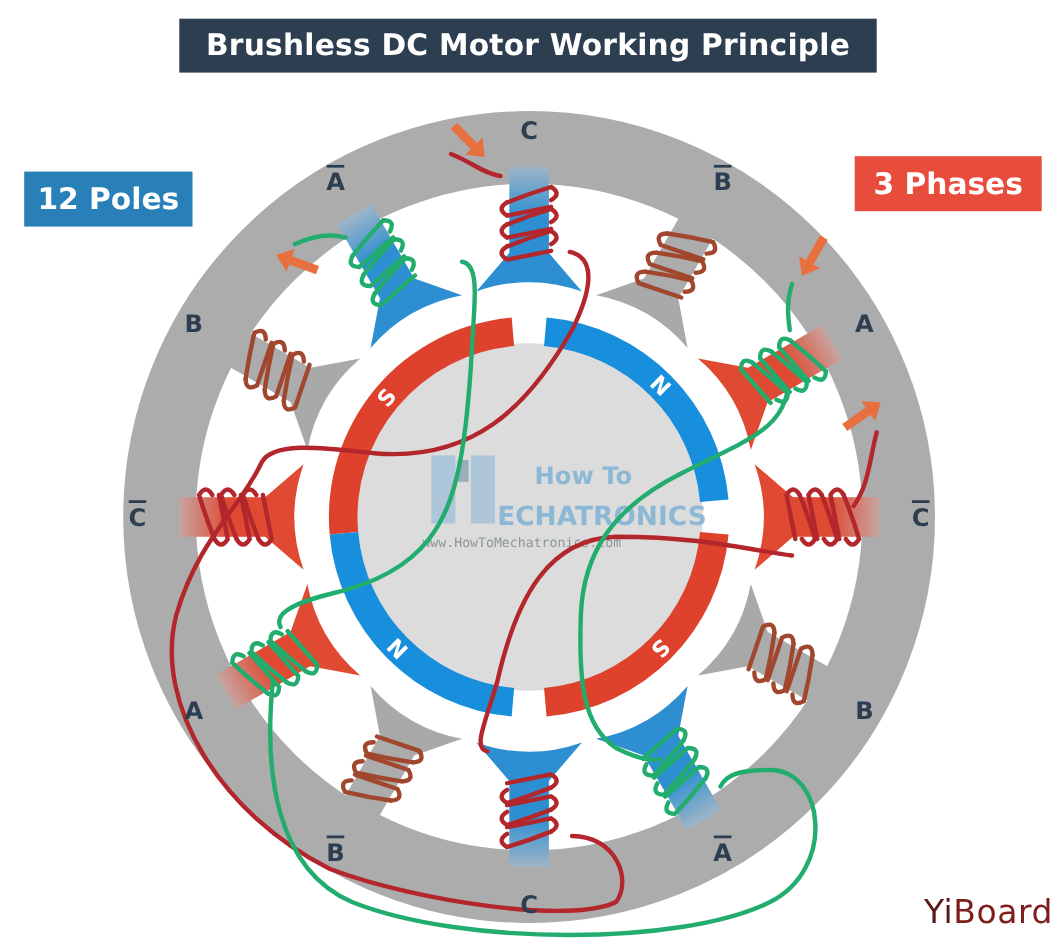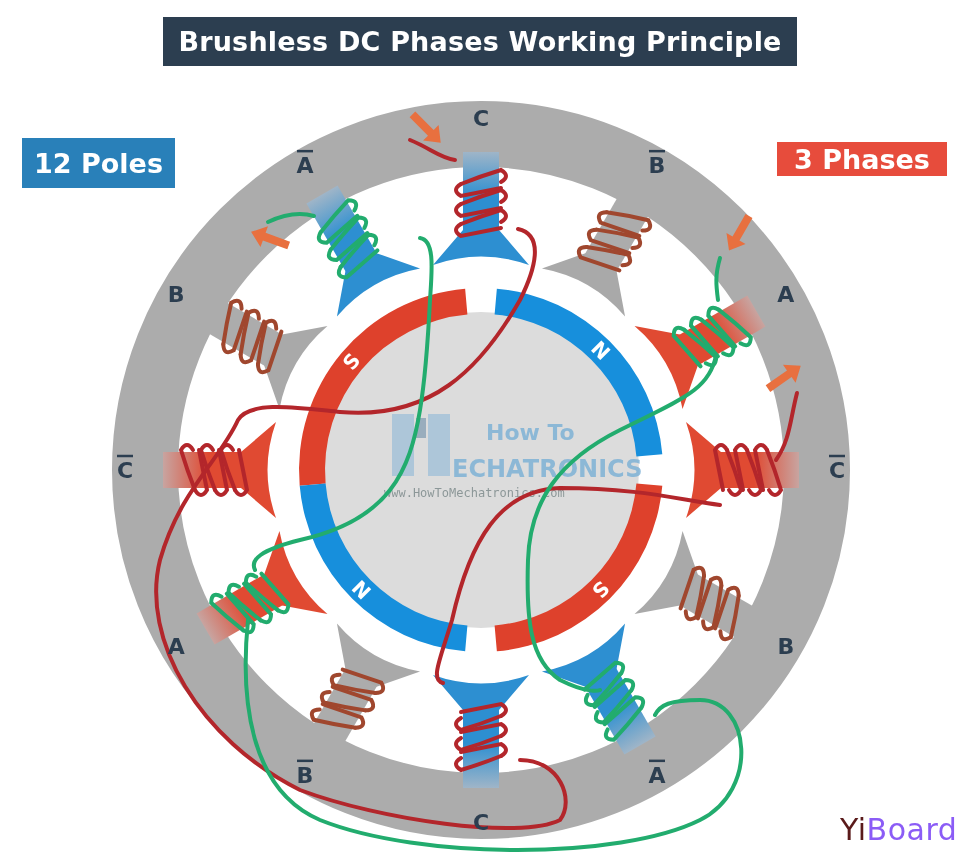--- a/index.html
+++ b/index.html
@@ -1,33 +1,33 @@
 <!DOCTYPE html>
 <html><head>
 <meta charset="utf-8">
 <style>
   html, body { margin: 0; padding: 0; background: #ffffff; }
   body { width: 960px; height: 865px; position: relative; overflow: hidden; font-family: "DejaVu Sans", sans-serif; }
   .title-box { position: absolute; left: 163px; top: 17px; width: 634px; height: 49px; background: #2c3e50; color: #fff; display: flex; align-items: center; justify-content: center; font-weight: bold; font-size: 27px; letter-spacing: 0.2px; }
   .tag { position: absolute; color: #fff; font-weight: bold; font-size: 27px; display: flex; align-items: center; justify-content: center; }
-  .tag-poles { left: 22px; top: 138px; width: 153px; height: 50px; background: #2980b9; }
-  .tag-phases { left: 777px; top: 142px; width: 170px; height: 34px; background: #e74c3c; }
+  .tag-poles { left: 22px; top: 156px; width: 153px; height: 50px; background: #2980b9; }
+  .tag-phases { left: 777px; top: 142px; width: 170px; height: 50px; background: #e74c3c; }
   svg#motor { position: absolute; left: 0; top: 0; }
   .brand { position: absolute; left: 826px; top: 812px; font-size: 30px; font-family: "DejaVu Sans", sans-serif; letter-spacing: 0.5px; }
   .brand .y { color: #5a1a1a; margin-left: 14px; }
-  .brand .rest { color: #8b5cf6; }
+  .brand .rest { color: #7f1d1d; }
   .pole-label { font-family: "DejaVu Sans", sans-serif; font-weight: bold; font-size: 22px; fill: #2c3e50; }
   .mag-label { font-family: "DejaVu Sans", sans-serif; font-weight: bold; font-size: 20px; fill: #ffffff; }
   .wm-text { font-family: "DejaVu Sans Mono", monospace; font-size: 12px; fill: #7f8c8d; }
   .wm-big { font-family: "DejaVu Sans", sans-serif; font-weight: bold; fill: #7fb2d6; }
 </style>
 </head>
 <body>
 
-<div class="title-box">Brushless DC Phases Working Principle</div>
+<div class="title-box">Brushless DC Motor Working Principle</div>
 <div class="tag tag-poles">12 Poles</div>
 <div class="tag tag-phases">3 Phases</div>
 
 <svg id="motor" width="960" height="865" viewBox="0 0 960 865">
   <defs>
     <linearGradient id="fadeBlue" x1="0" y1="0" x2="0" y2="1">
       <stop offset="0" stop-color="#9fb5c8"></stop>
       <stop offset="0.45" stop-color="#2d8fd1"></stop>
       <stop offset="1" stop-color="#2d8fd1"></stop>
     </linearGradient>

